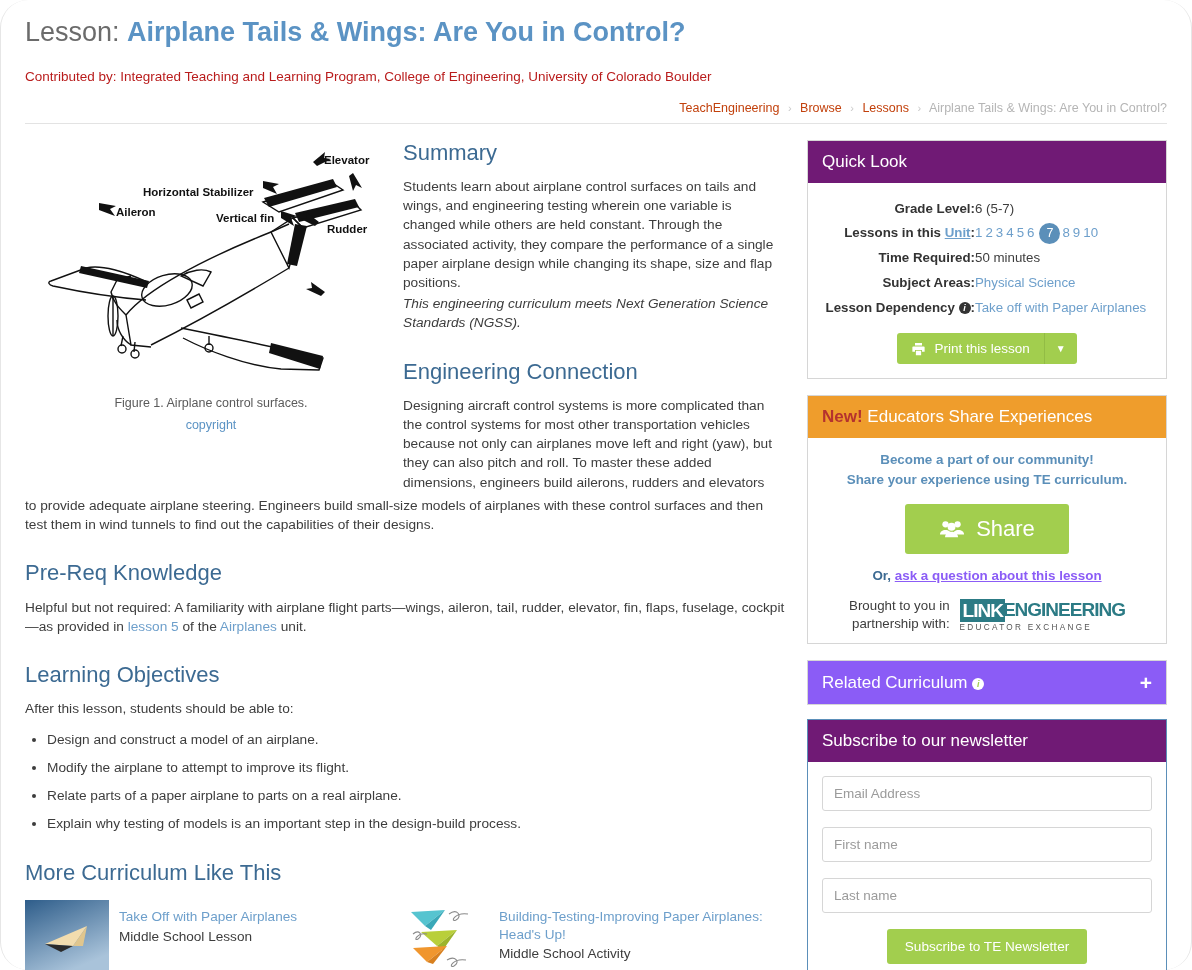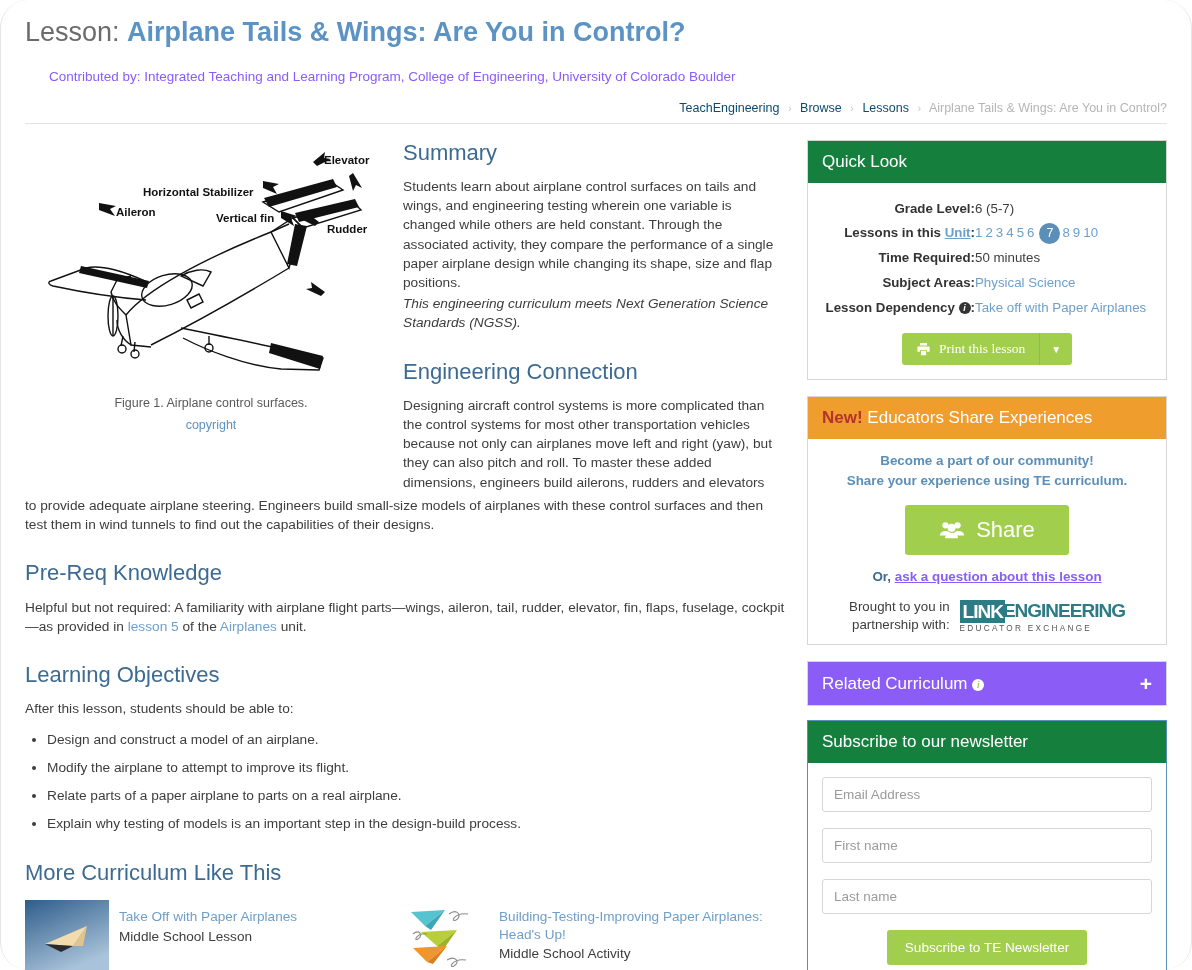--- a/index.html
+++ b/index.html
@@ -21,27 +21,27 @@
   }
 
   
   .header { padding:10px 24px 0 24px; }
   .lesson-title {
     font-size:27px; font-weight:400; color:#6b6b6b;
     margin:6px 0 0 0; line-height:1.25;
   }
   .lesson-title .title-link { color:#5b93c4; font-weight:700; }
   .contributed {
-    font-size:13.5px; color:#8b5cf6; margin-top:19px;margin-left:24px;
+    font-size:13.5px; color:#b91c1c; margin-top:19px;
   }
   .breadcrumb {
     text-align:right; font-size:12.5px; color:#b5b5b5;
     margin-top:17px; padding-bottom:8px;
   }
-  .breadcrumb a { color:#0c4a6e; text-decoration:none; }
+  .breadcrumb a { color:#c2410c; text-decoration:none; }
   .breadcrumb .sep { margin:0 5px; color:#c9c9c9; font-size:11px; }
   .hr-head { border:0; border-top:1px solid #e3e3e3; margin:0 24px; }
 
   
   .body-wrap { display:flex; padding:0 24px; }
   .col-main { width:760px; flex:0 0 760px; padding-top:16px; }
   .col-side { width:360px; flex:0 0 360px; margin-left:22px; padding-top:16px; }
 
   
   .fig {
@@ -76,21 +76,21 @@
   .cur-thumb { width:84px; height:72px; flex:0 0 84px; margin-right:10px; }
   .cur-text { padding-top:8px; }
   .cur-title { font-size:13.6px; color:#6d9fcb; line-height:1.30; display:block; text-decoration:none; }
   .cur-sub { font-size:13.6px; color:#3d3d3d; margin-top:3px; }
 
   
   .panel { border:1px solid #d6d6d6; background:#fff; margin-bottom:16px; }
   .panel-head {
     padding:11px 14px; font-size:17px; color:#fff; font-weight:400;
   }
-  .panel-head.blue { background:#15803d; }
+  .panel-head.blue { background:#701a75; }
   .panel-head.orange { background:#ef9d2c; }
   .panel-head.green { background:#8b5cf6; display:flex; align-items:center; justify-content:space-between; }
   .panel-body { padding:14px 14px 14px 14px; }
 
   
   table.ql { width:100%; border-collapse:collapse; }
   table.ql td { padding:2px 0; font-size:13.3px; vertical-align:top; }
   td.ql-lbl { text-align:right; font-weight:700; color:#333; width:153px; padding-right:8px; line-height:1.55; }
   td.ql-val { color:#3d3d3d; line-height:1.55; }
   td.ql-val a, .ql-link { color:#6d9fcb; text-decoration:none; }
@@ -108,21 +108,21 @@
   }
 
   .print-row { margin-top:13px; text-align:center; }
   .btn-print {
     display:inline-flex; align-items:stretch; background:#a2ce4e;
     border:0; border-radius:3px; overflow:hidden; cursor:pointer;
   }
   .btn-print .main {
     padding:8px 14px; color:#fff; font-size:13.5px;
     display:flex; align-items:center; gap:8px;
-    border-right:1px solid #92bc45; font-family:Liberation Serif, serif;
+    border-right:1px solid #92bc45; font-family:Liberation Sans, sans-serif;
   }
   .btn-print .caret {
     padding:8px 11px; color:#fff; font-size:10px; display:flex; align-items:center;
   }
 
   
   .share-body { padding:12px 14px 10px 14px; text-align:center; }
   .share-line { font-size:13.4px; color:#5b8fb9; font-weight:700; line-height:1.50; }
   .btn-share {
     display:inline-flex; align-items:center; justify-content:center; gap:11px;

